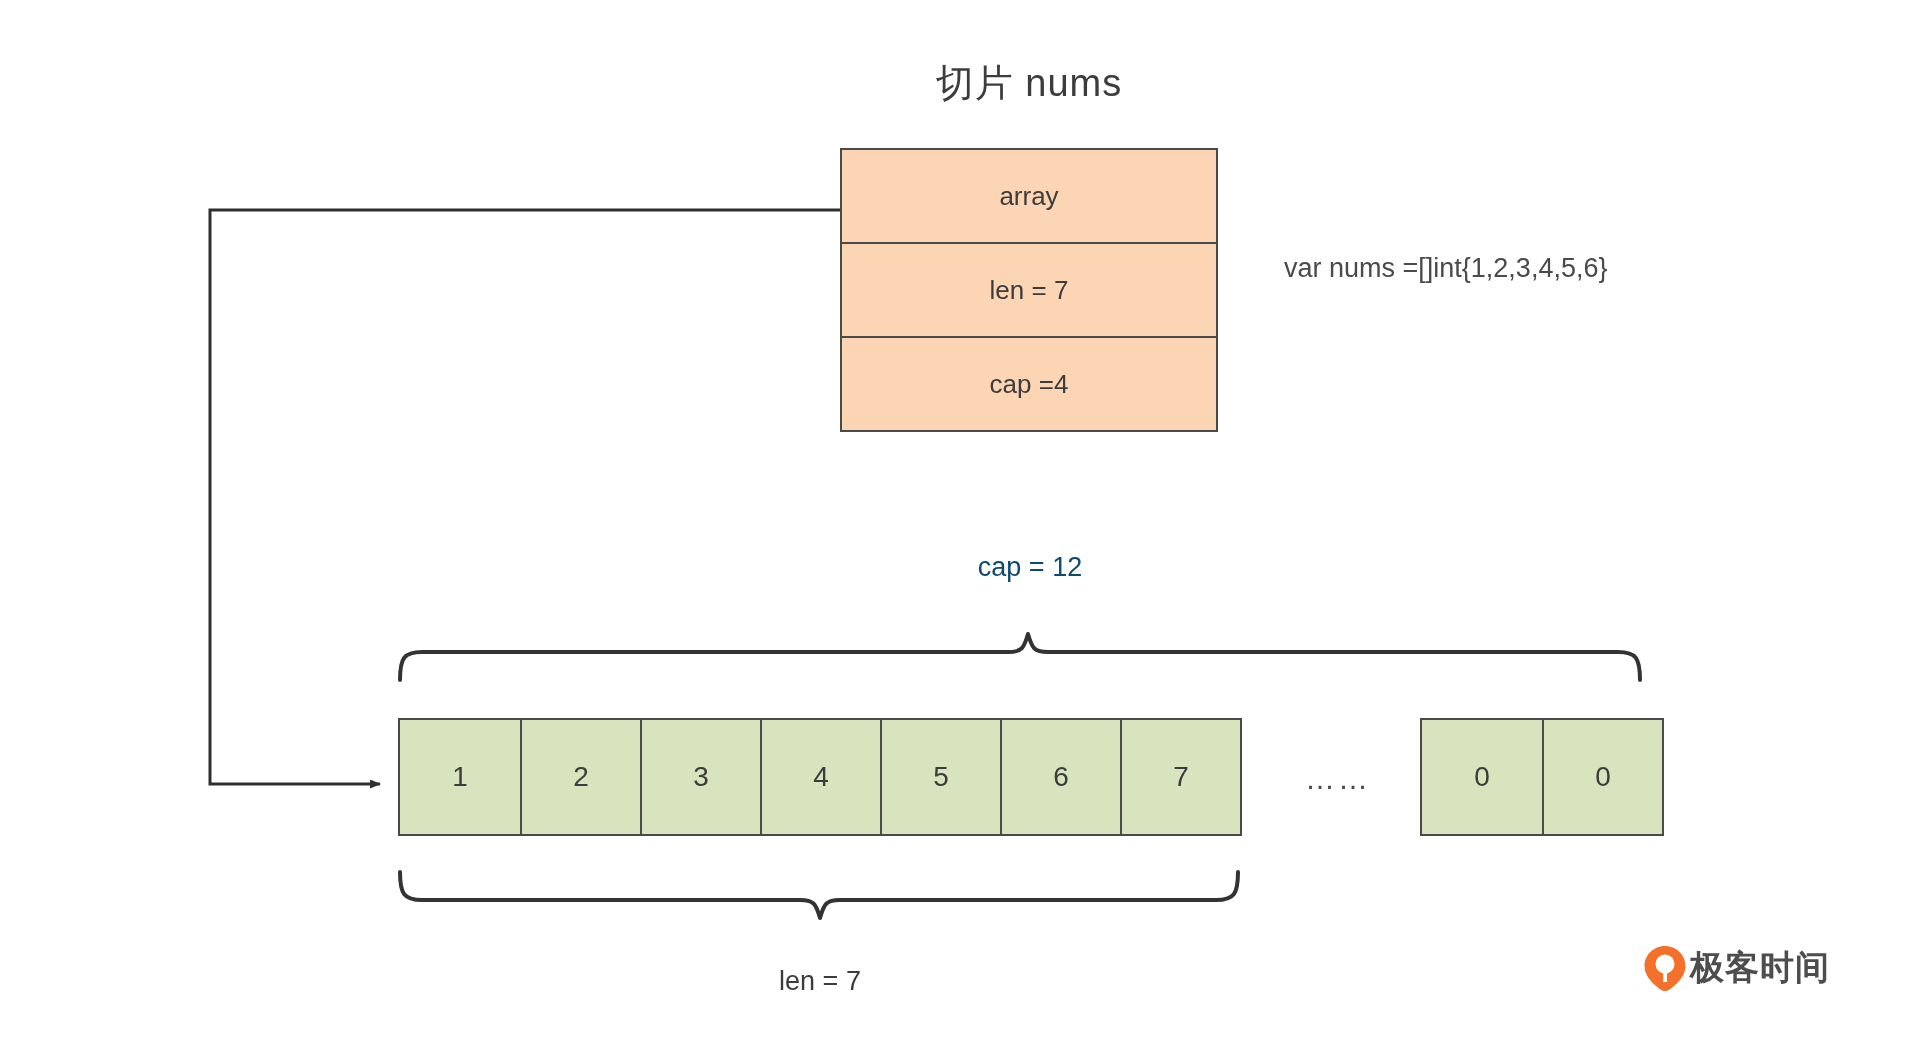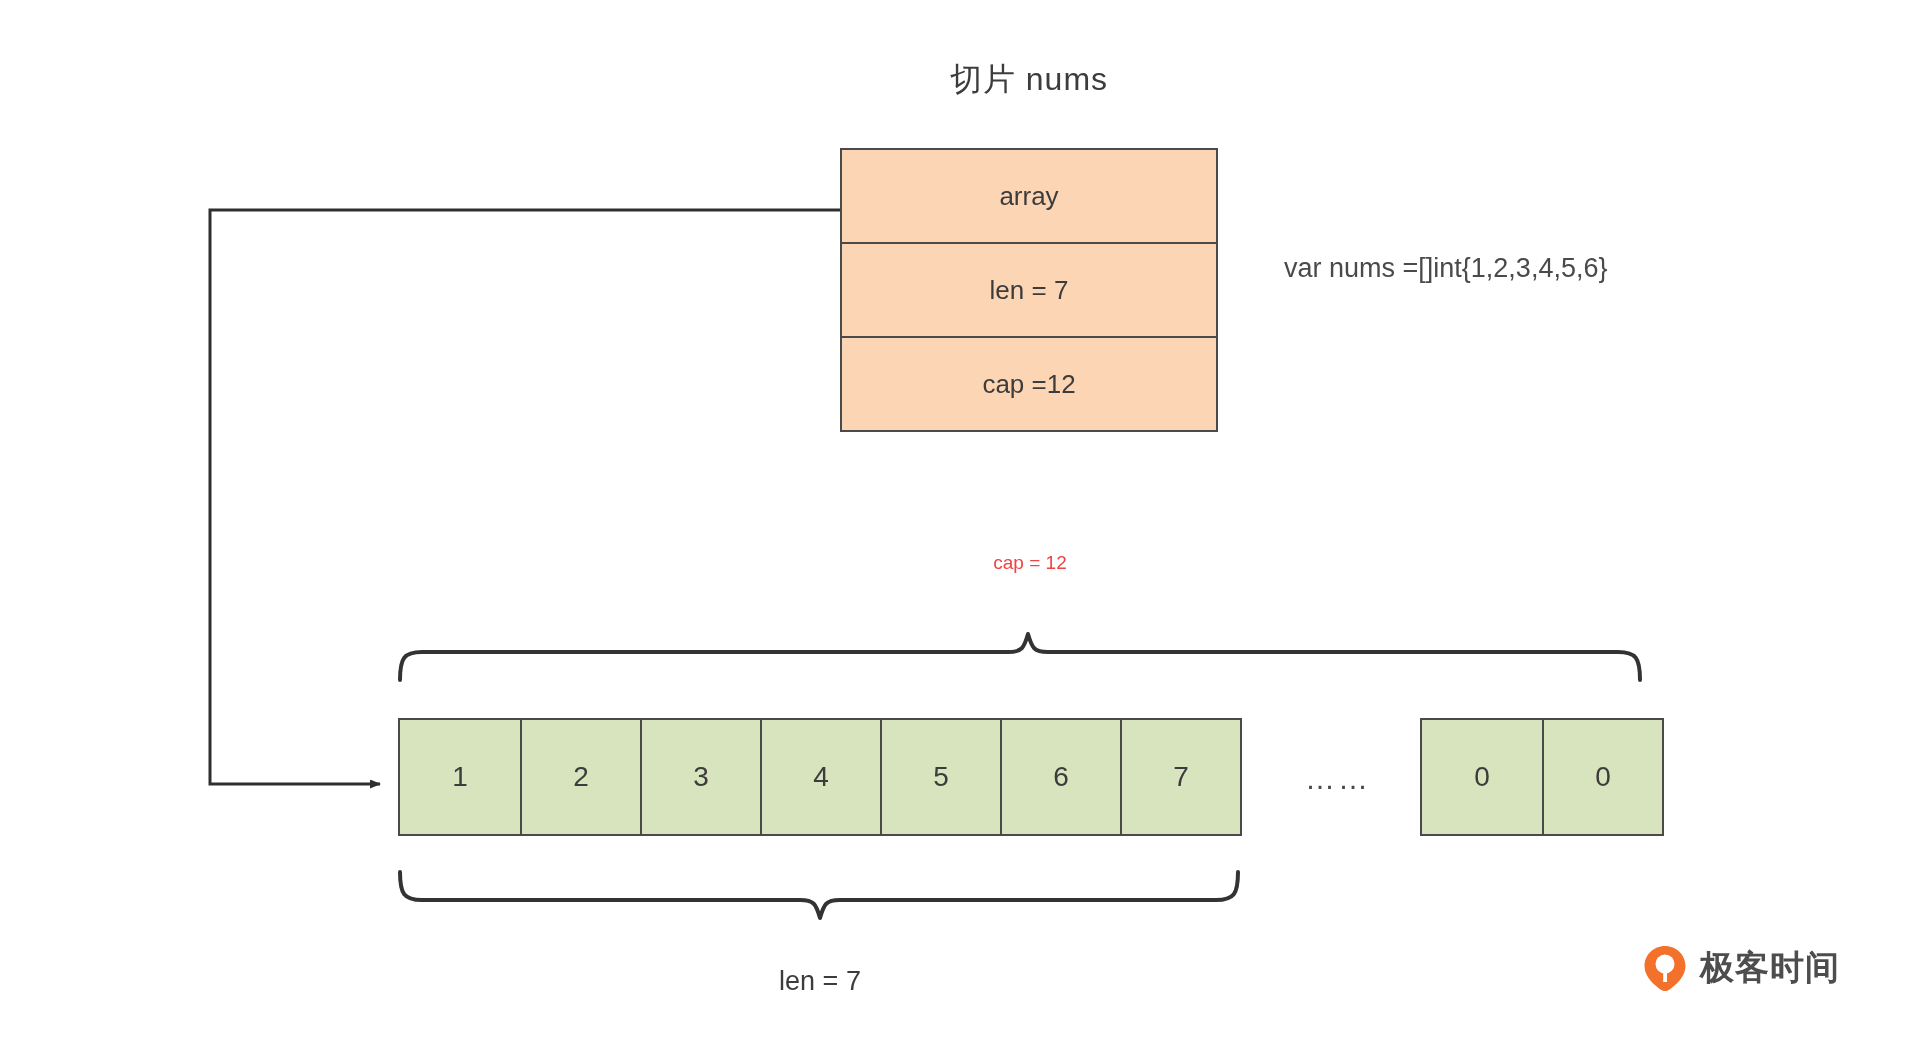--- a/index.html
+++ b/index.html
@@ -22,21 +22,21 @@
 
   
   .abs { position: absolute; }
 
   
   #diagram-title {
     left: 0;
     top: 60px;
     width: 1920px;
     text-align: center;
-    font-size: 32px;
+    font-size: 38px;
     letter-spacing: 1px;
     color: #3c3c3c;
     white-space: nowrap;
   }
   
   #diagram-title { left: 840px; width: 378px; top: 58px; }
 
   
   #slice-struct {
     left: 840px;
@@ -114,22 +114,22 @@
     letter-spacing: 3px;
     color: #4a4a4a;
   }
 
   
   #cap-label {
     left: 840px;
     top: 552px;
     width: 380px;
     text-align: center;
-    font-size: 19px;
-    color: #ef4444;
+    font-size: 27px;
+    color: #0c4a6e;
   }
   #len-label {
     left: 630px;
     top: 966px;
     width: 380px;
     text-align: center;
     font-size: 27px;
     color: #3c3c3c;
   }
 
@@ -141,40 +141,39 @@
     pointer-events: none;
   }
 
   
   #watermark {
     left: 1640px;
     top: 940px;
     height: 56px;
     display: flex;
     align-items: center;
-    gap: 10px;
   }
   #watermark-text {
     font-size: 34px;
     font-weight: bold;
     color: #4d4d4d;
     letter-spacing: 1px;
   }
 </style>
 </head>
 <body>
 
 <div id="stage">
 
   <div class="abs" id="diagram-title">切片 nums</div>
 
   <div class="abs" id="slice-struct">
     <div class="struct-row">array</div>
     <div class="struct-row">len = 7</div>
-    <div class="struct-row">cap =12</div>
+    <div class="struct-row">cap =4</div>
   </div>
 
   <div class="abs" id="code-annotation">
     <span class="code-line" id="code-line-1">var nums =[]int{1,2,3,4,5,6}</span>
   </div>
 
   <div class="abs" id="cap-label">cap = 12</div>
 
   <div class="array-group" id="array-used">
     <div class="array-cell">1</div>

